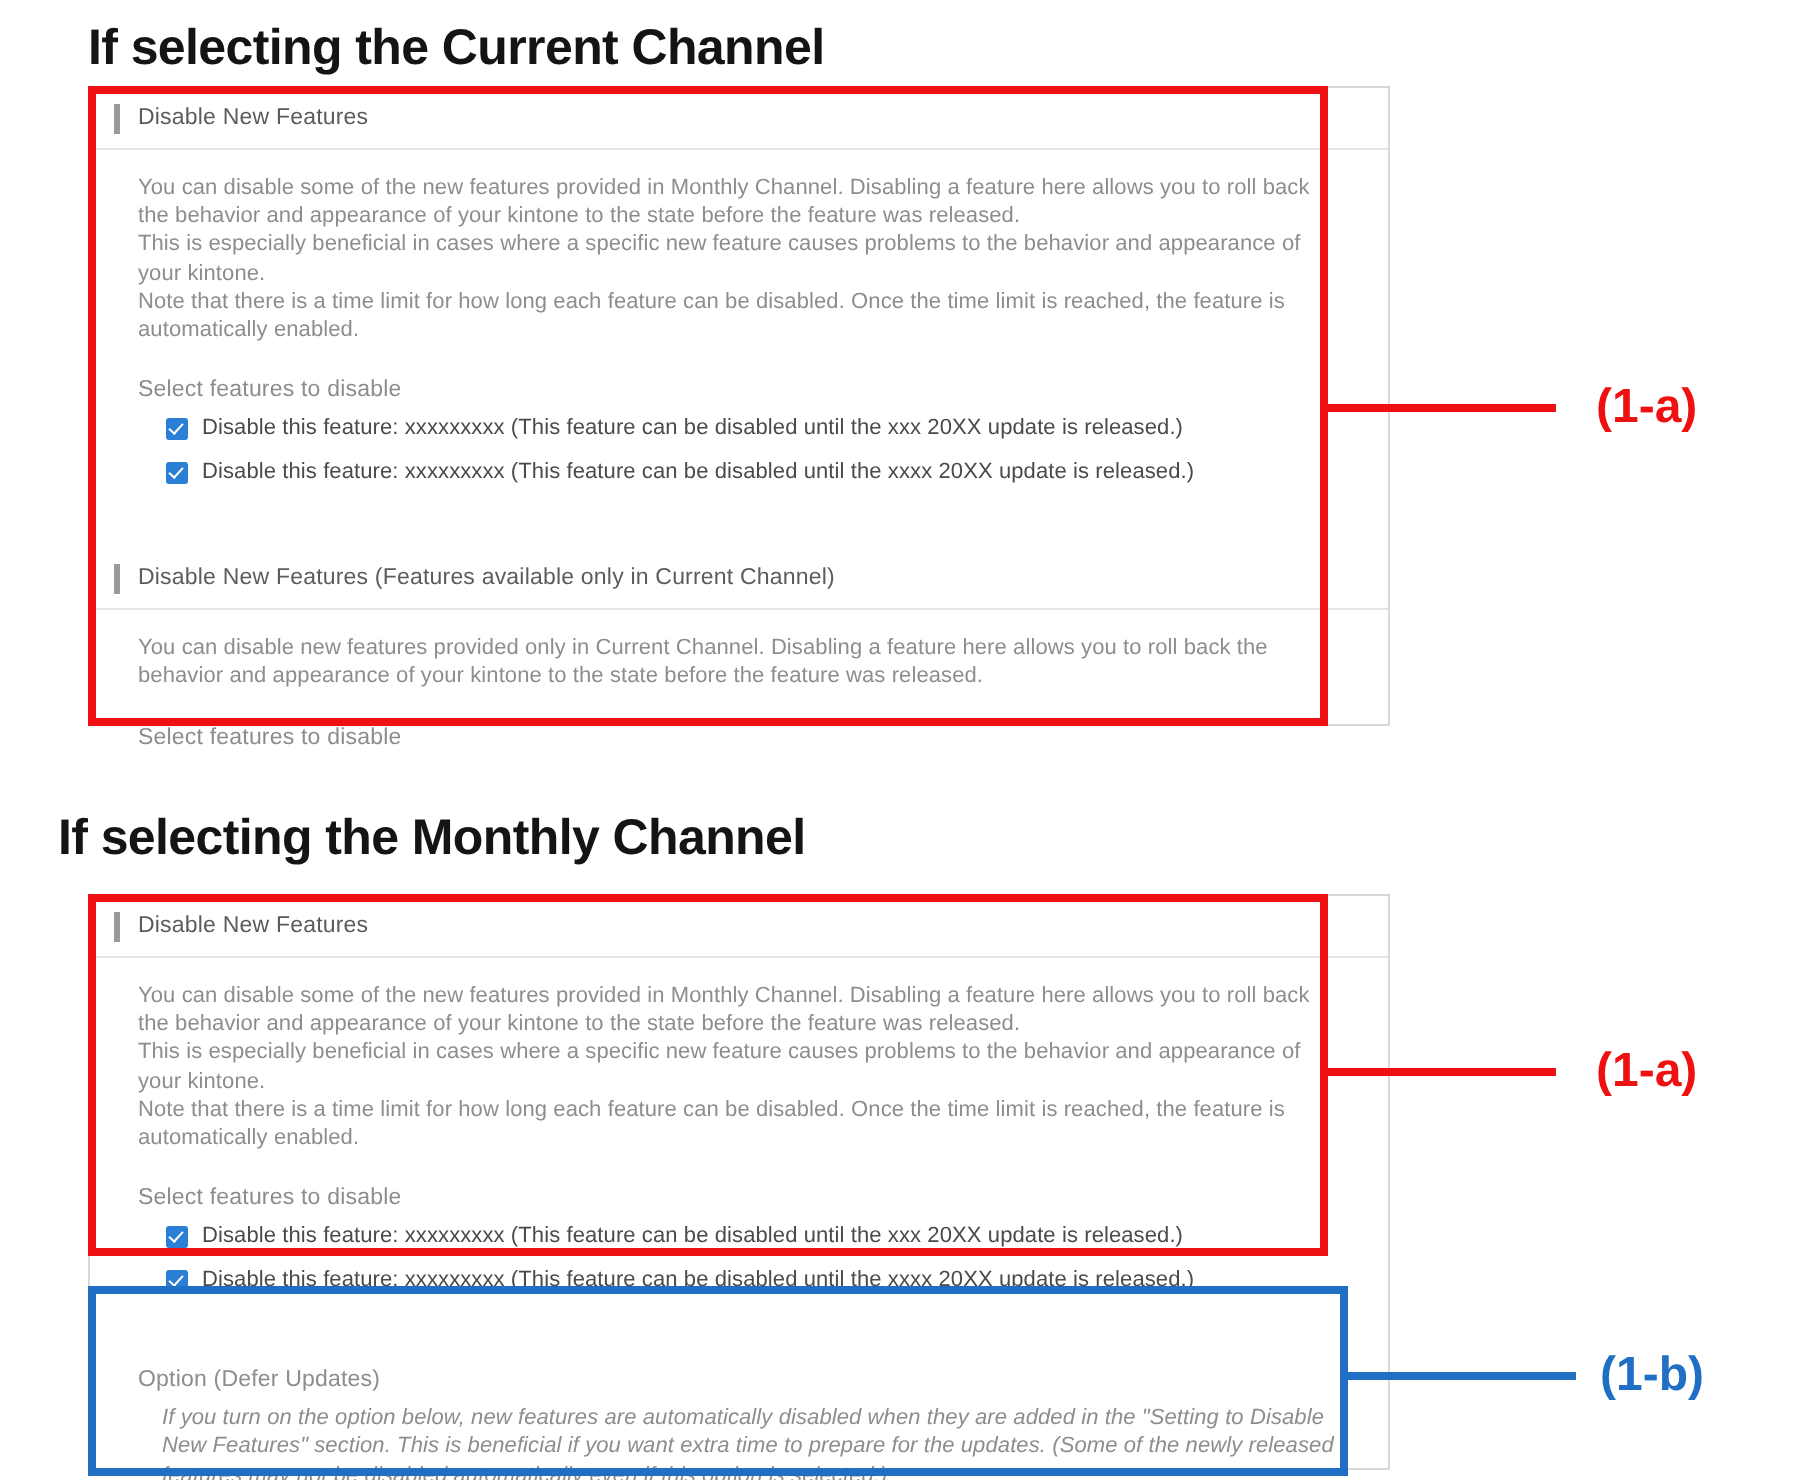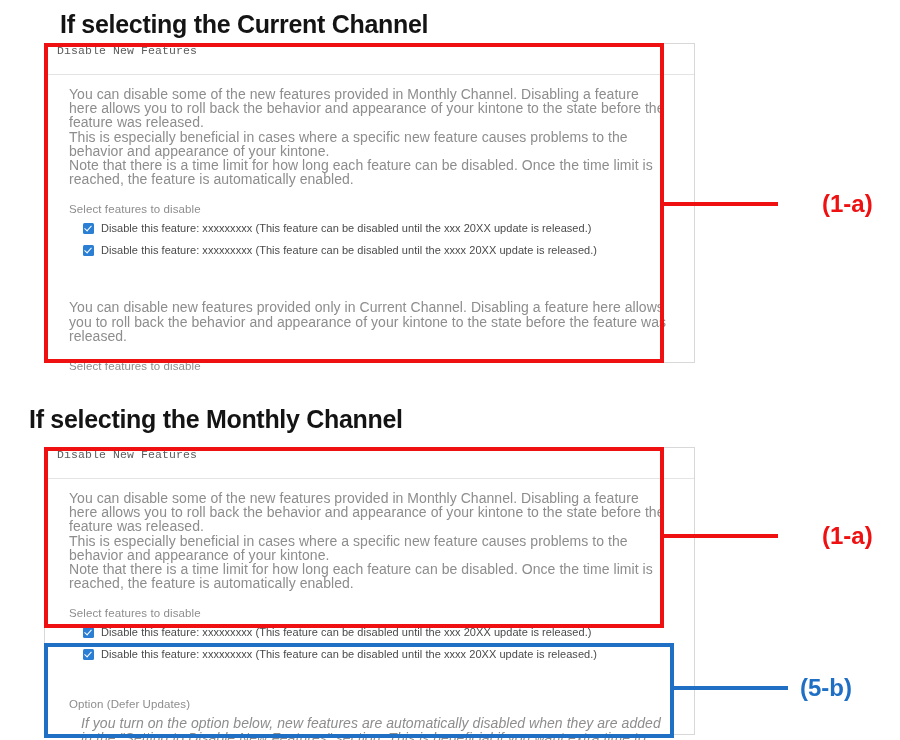--- a/index.html
+++ b/index.html
@@ -38,24 +38,24 @@
     border: 1px solid #d8d8d8;
     box-sizing: border-box;
   }
 
   .panel-block {
     position: relative;
   }
 
   .block-header {
     display: flex;
-    align-items: flex-start;
+    align-items: center;
     height: 30px;
+    padding-left: 12px;
     border-bottom: 1px solid #e4e4e4;
-    font-family: Liberation Mono, monospace;
   }
 
   .block-header .accent-bar {
     width: 3px;
     height: 15px;
     background: #9a9a9a;
     margin-right: 9px;
     flex: 0 0 auto;
   }
 
@@ -64,21 +64,21 @@
     color: #5c5c5c;
     letter-spacing: 0.1px;
     white-space: nowrap;
   }
 
   .block-body {
     padding: 12px 24px 10px 24px;
   }
 
   .para {
-    font-size: 14px;
+    font-size: 11px;
     line-height: 14.2px;
     color: #8d8d8d;
     margin: 0;
     letter-spacing: 0.05px;
   }
 
   .select-label {
     font-size: 11.5px;
     color: #8d8d8d;
     margin-top: 17px;
@@ -137,29 +137,29 @@
   }
   .leader-red { background: #ef1111; }
   .leader-blue { background: #1f6fc4; }
 
   .callout {
     position: absolute;
     font-size: 24px;
     font-weight: bold;
     white-space: nowrap;
   }
-  .callout-red { color: #ef1111; margin-left: 24px; }
+  .callout-red { color: #ef1111; }
   .callout-blue { color: #1f6fc4; }
 </style>
 </head>
 <body>
 
 <div class="section">
 
-  <div class="section-heading" style="left:60px; top:10px;">If selecting the Current Channel</div>
+  <div class="section-heading" style="left:44px; top:10px;">If selecting the Current Channel</div>
 
   <div class="panel" style="left:44px; top:43px; width:651px; height:320px;">
 
     <div class="panel-block">
       <div class="block-header">
         <span class="accent-bar"></span>
         <span class="block-title">Disable New Features</span>
       </div>
       <div class="block-body">
         <p class="para">You can disable some of the new features provided in Monthly Channel. Disabling a feature here allows you to roll back the behavior and appearance of your kintone to the state before the feature was released.</p>
@@ -173,20 +173,24 @@
           <span class="cb-label">Disable this feature: xxxxxxxxx (This feature can be disabled until the xxx 20XX update is released.)</span>
         </div>
         <div class="cb-row">
           <span class="cb-box"></span>
           <span class="cb-label">Disable this feature: xxxxxxxxx (This feature can be disabled until the xxxx 20XX update is released.)</span>
         </div>
       </div>
     </div>
 
     <div class="panel-block" style="margin-top:12px;">
+      <div class="block-header">
+        <span class="accent-bar"></span>
+        <span class="block-title">Disable New Features (Features available only in Current Channel)</span>
+      </div>
       <div class="block-body">
         <p class="para">You can disable new features provided only in Current Channel. Disabling a feature here allows you to roll back the behavior and appearance of your kintone to the state before the feature was released.</p>
 
         <div class="select-label">Select features to disable</div>
 
       </div>
     </div>
 
   </div>
 
@@ -233,14 +237,14 @@
     </div>
 
   </div>
 
   <div class="hl-box hl-red" style="left:44px; top:447px; width:620px; height:181px;"></div>
   <div class="leader leader-red" style="left:662px; top:534px; width:116px;"></div>
   <div class="callout callout-red" style="left:798px; top:522px;">(1-a)</div>
 
   <div class="hl-box hl-blue" style="left:44px; top:643px; width:630px; height:95px;"></div>
   <div class="leader leader-blue" style="left:672px; top:686px; width:116px;"></div>
-  <div class="callout callout-blue" style="left:800px; top:674px;">(5-b)</div>
+  <div class="callout callout-blue" style="left:800px; top:674px;">(1-b)</div>
 </div>
 
 </body></html>

